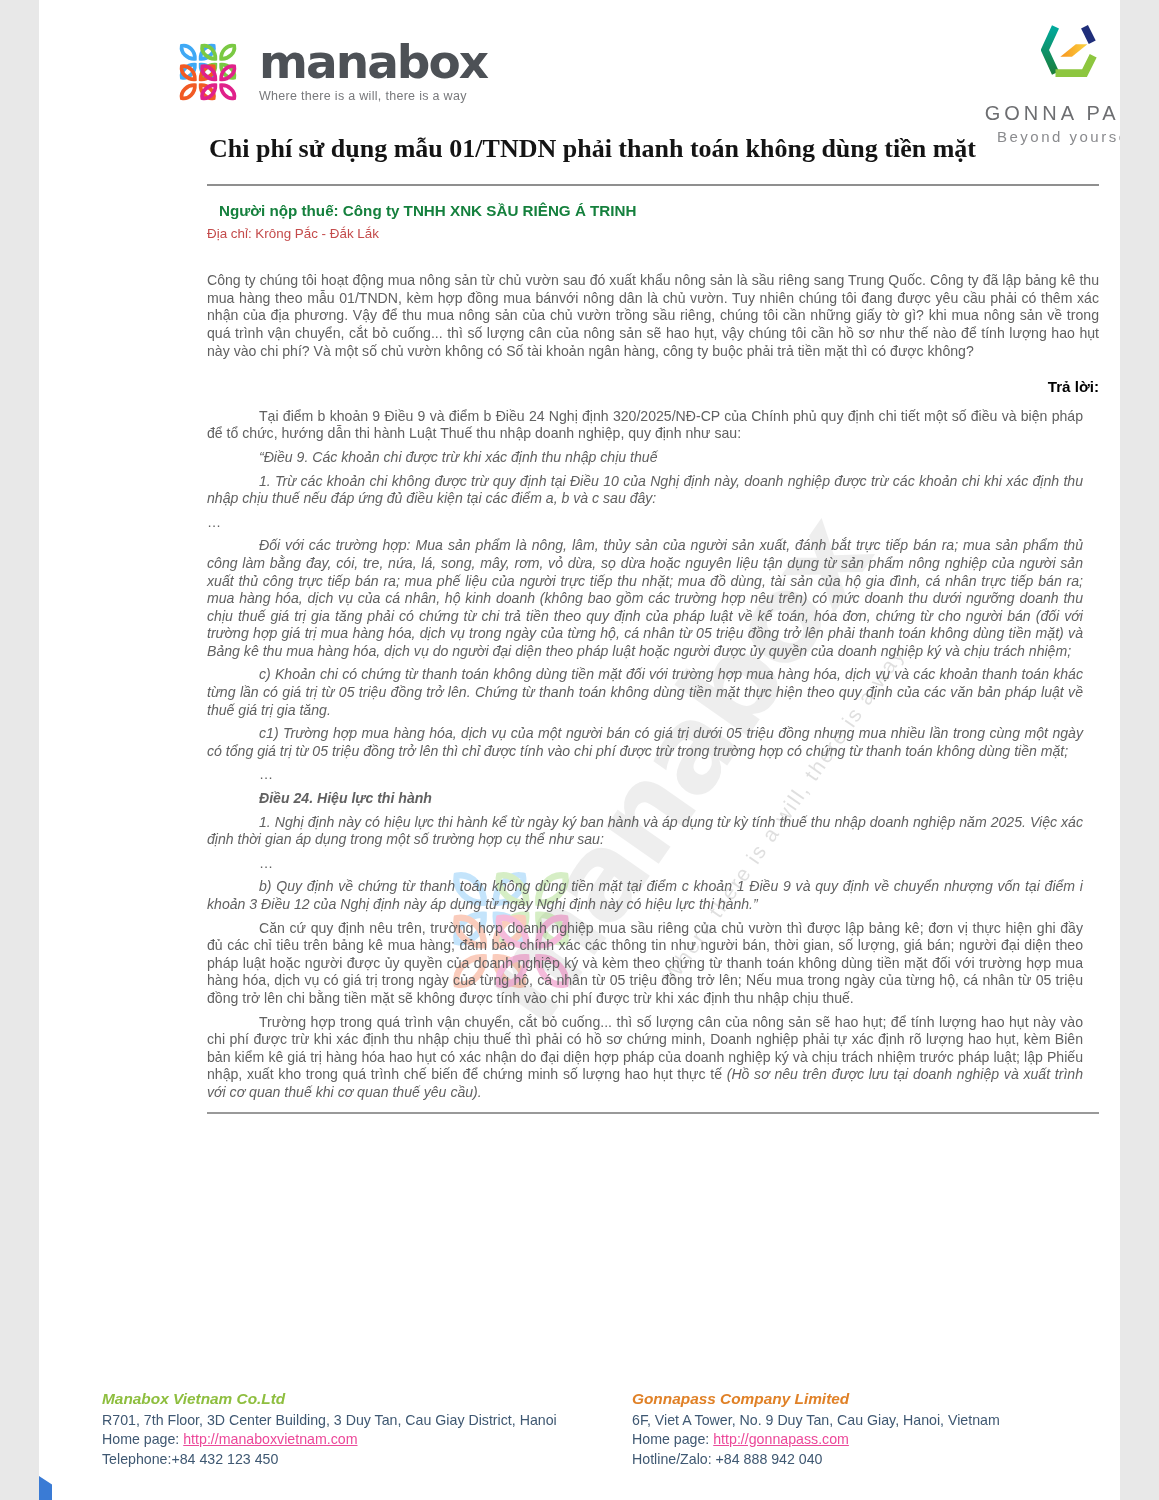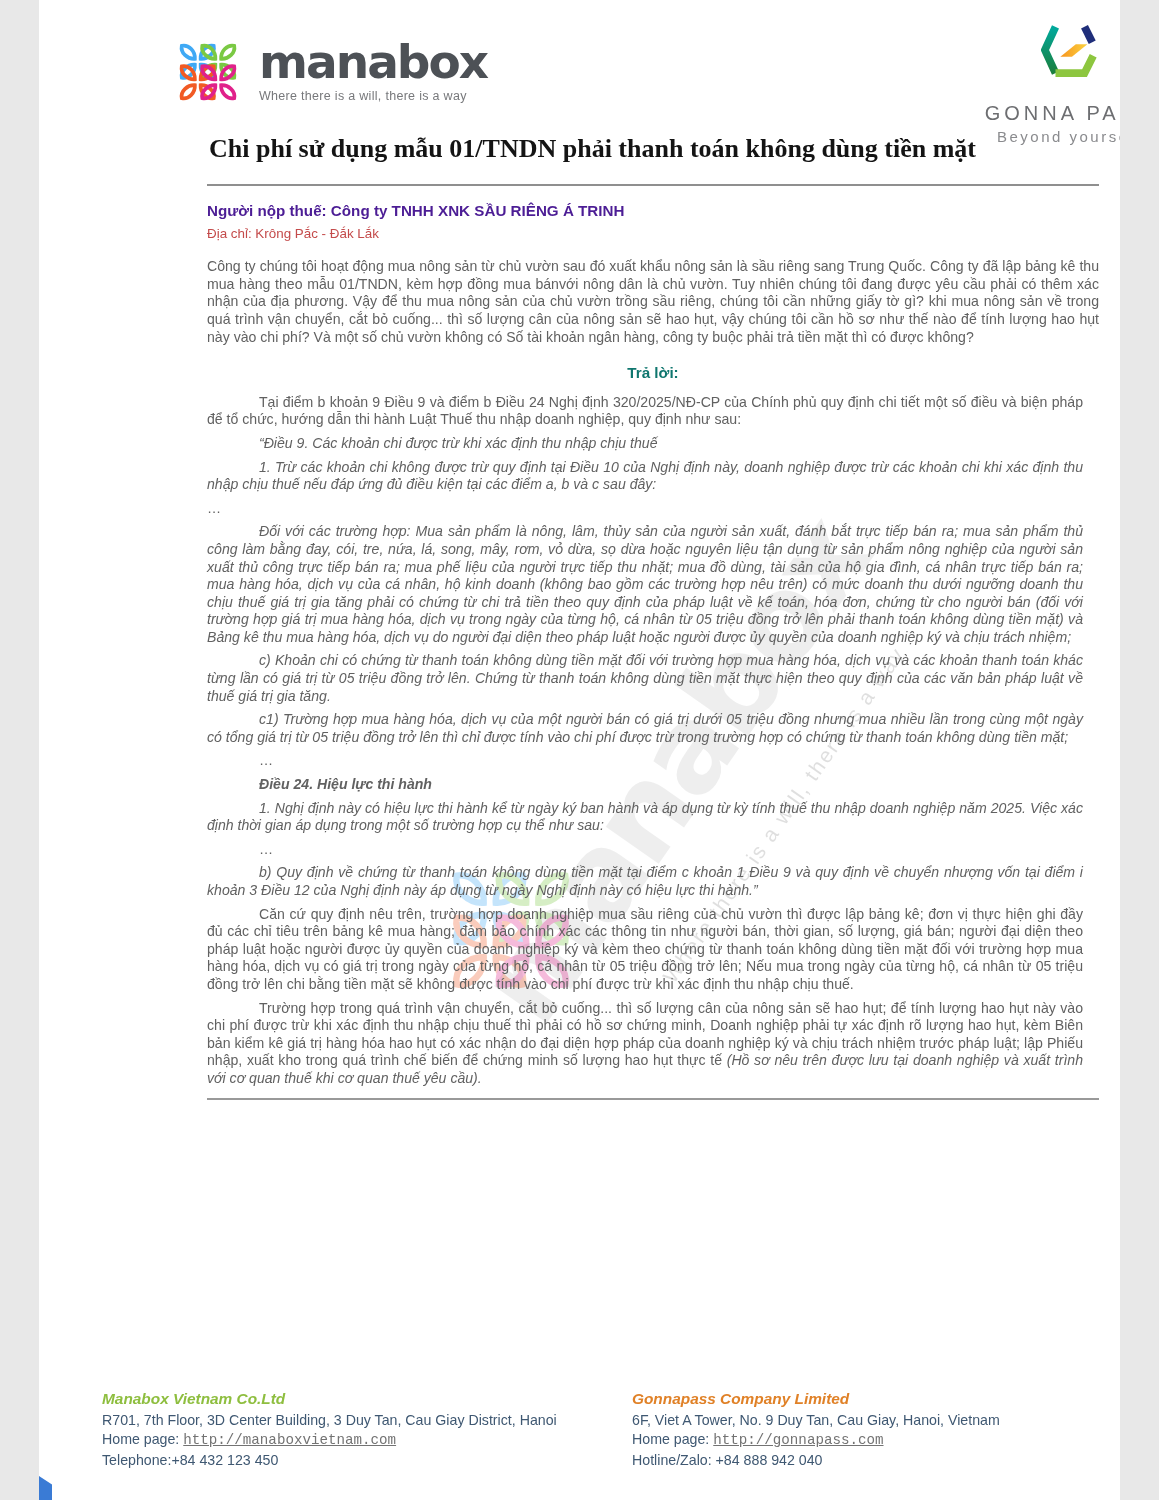--- a/index.html
+++ b/index.html
@@ -19,24 +19,24 @@
   .gp-tagline{font-size:15px;color:#8a8b8e;letter-spacing:2.5px;margin-top:3px;}
 
   
   .doc-title{position:absolute;left:170px;top:134px;width:900px;
              font-family:"Liberation Serif",serif;font-weight:700;font-size:26px;color:#141414;}
   .rule1{position:absolute;left:168px;top:184px;width:892px;border-top:2px solid #8f8f8f;}
 
   
   .content{position:absolute;left:168px;top:196px;width:892px;color:#616161;
            font-size:14.1px;line-height:17.6px;text-align:justify;}
-  .taxpayer{color:#4c1d95;font-weight:700;font-size:15.2px;margin-top:6px;text-align:left;}
+  .taxpayer{color:#15803d;font-weight:700;font-size:15.2px;margin-top:6px;text-align:left;margin-left:12px;}
   .address{color:#c44b4b;font-size:13.4px;margin-top:5px;text-align:left;}
-  .question-body{margin-top:16px;}
-  .answer-head{color:#0f766e;font-weight:700;font-size:15.2px;margin-top:18px;margin-bottom:12px;text-align:center;}
+  .question-body{margin-top:30px;}
+  .answer-head{color:#000000;font-weight:700;font-size:15.2px;margin-top:18px;margin-bottom:12px;text-align:right;}
   .para{margin:0 16px 6px 0;text-indent:52px;}
   .para.italic{font-style:italic;}
   .para.bold-italic{font-style:italic;font-weight:700;}
   .para.ellipsis{margin:2px 0 6px 0;}
   .para.ellipsis-flush{text-indent:0;margin:2px 0 6px 0;}
   .para em{font-style:italic;}
   .rule2{border-top:2px solid #999;margin-top:10px;width:100%;}
 
   
   .wm{position:absolute;pointer-events:none;}
@@ -47,21 +47,21 @@
               font-size:21px;letter-spacing:2px;color:rgba(150,150,150,0.30);white-space:nowrap;}
   .wm-flower{left:352px;top:845px;width:240px;height:170px;opacity:.30;}
   .wm-flower svg{width:240px;height:170px;}
 
   
   .footer{position:absolute;left:63px;top:1389px;width:1060px;display:flex;}
   .fcol{width:530px;color:#3f5872;font-size:14.2px;line-height:19.5px;text-align:left;}
   .fcol .fname{font-weight:700;font-size:15.4px;margin-bottom:2px;font-style:italic;}
   .fname.green{color:#8ebe3f;}
   .fname.orange{color:#e08127;}
-  .flink{color:#737373;text-decoration:underline;cursor:pointer;font-family:Liberation Mono, monospace;}
+  .flink{color:#ec4899;text-decoration:underline;cursor:pointer;}
   .corner-accent{position:absolute;left:0;bottom:0;width:13px;height:24px;background:#3a7bd5;
                  clip-path:polygon(0 0,100% 35%,100% 100%,0 100%);}
 </style>
 </head>
 <body>
 
 <div class="page">
 
   <div class="mb-logo">
     <svg viewBox="-60 -60 120 120">

